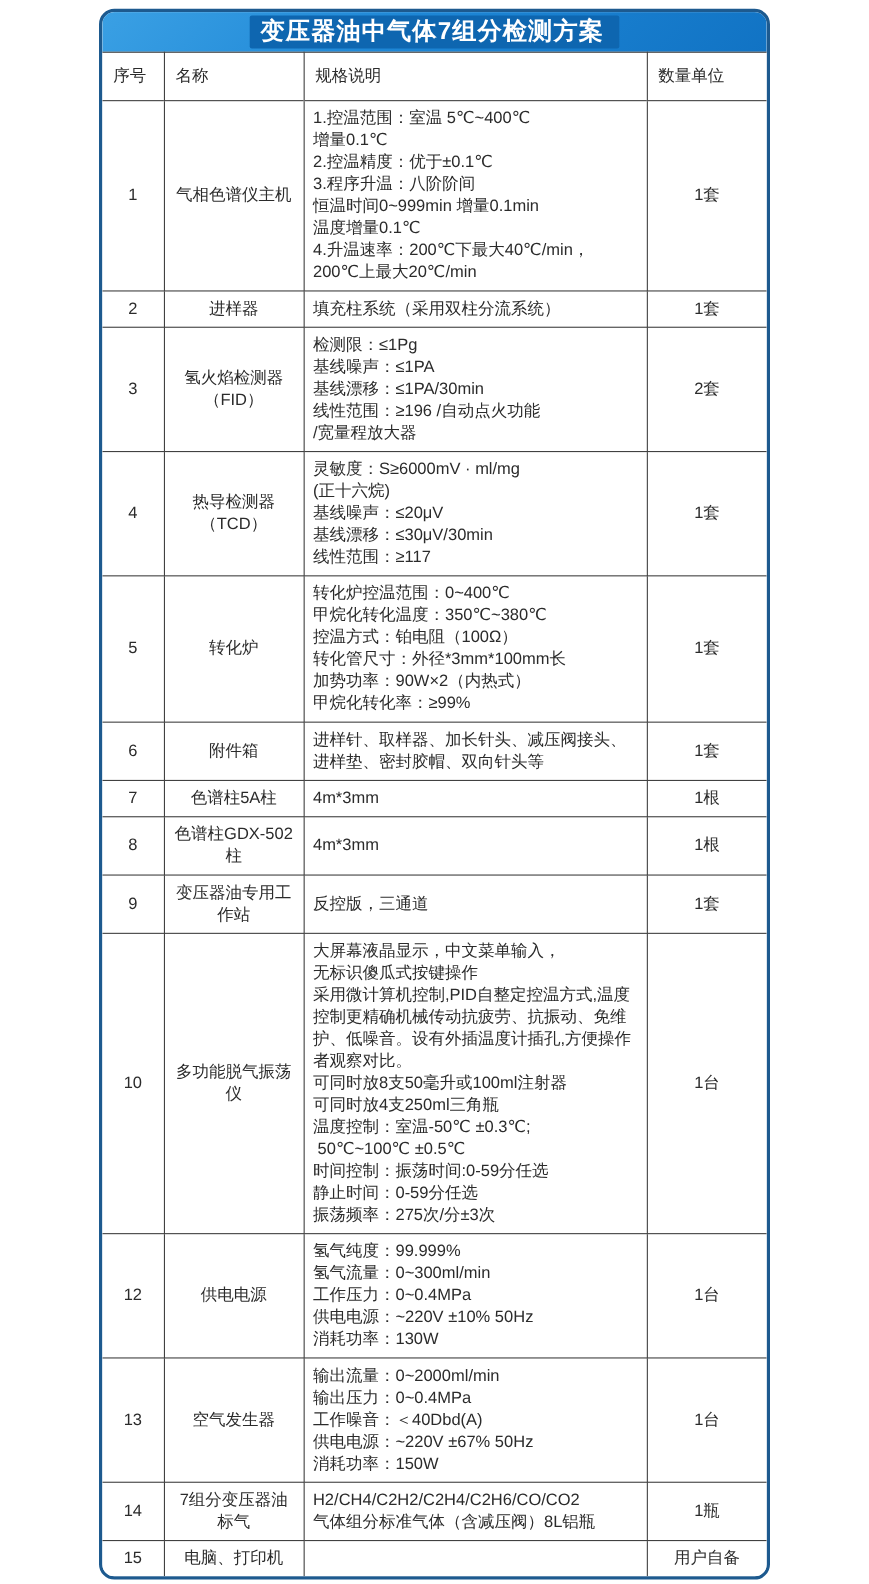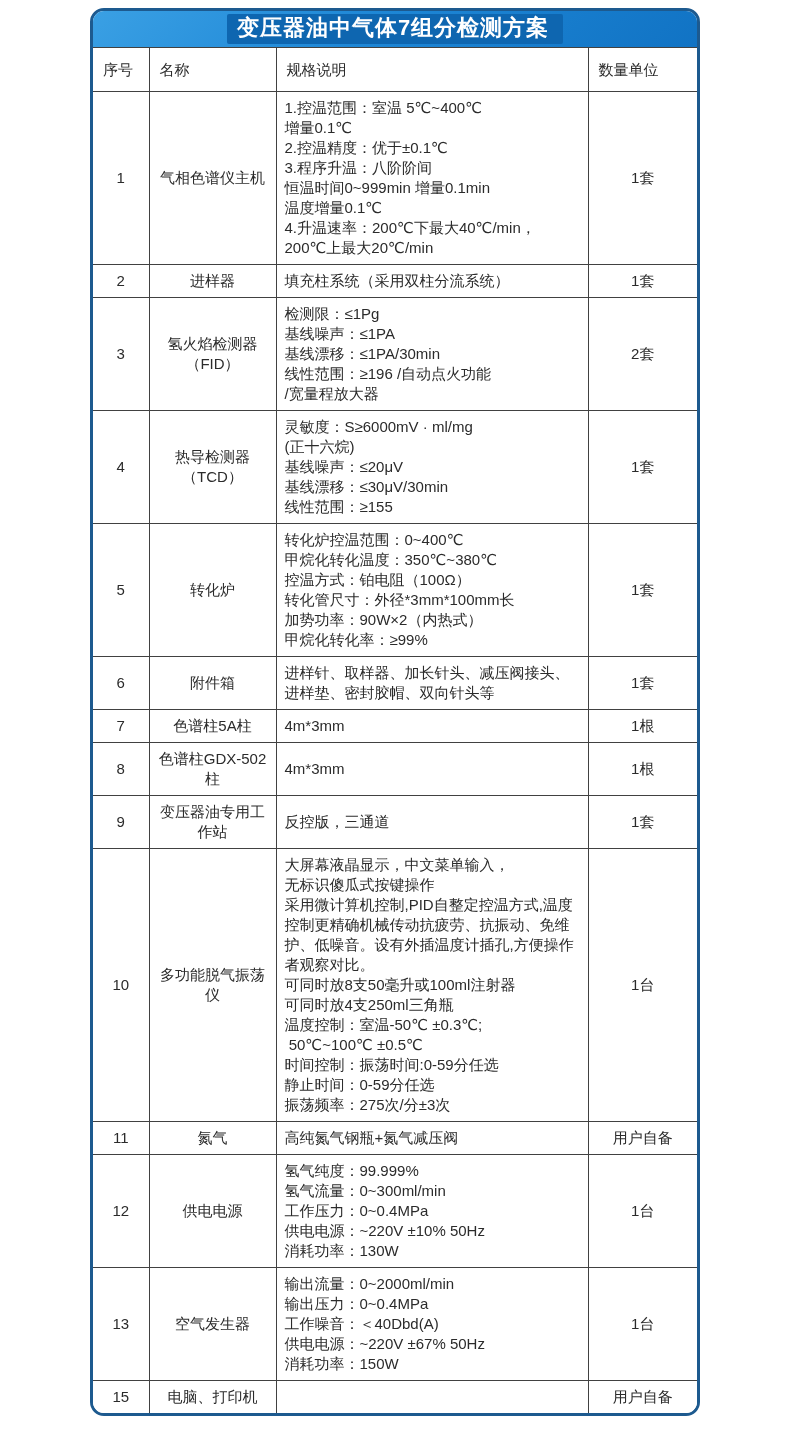--- a/index.html
+++ b/index.html
@@ -127,21 +127,21 @@
 /宽量程放大器</td>
         <td class="qty">2套</td>
       </tr>
       <tr>
         <td class="no">4</td>
         <td class="name">热导检测器（TCD）</td>
         <td class="spec-cell">灵敏度：S≥6000mV · ml/mg
 (正十六烷)
 基线噪声：≤20μV
 基线漂移：≤30μV/30min
-线性范围：≥155</td>
+线性范围：≥117</td>
         <td class="qty">1套</td>
       </tr>
       <tr>
         <td class="no">5</td>
         <td class="name">转化炉</td>
         <td class="spec-cell">转化炉控温范围：0~400℃
 甲烷化转化温度：350℃~380℃
 控温方式：铂电阻（100Ω）
 转化管尺寸：外径*3mm*100mm长
 加势功率：90W×2（内热式）
@@ -181,46 +181,47 @@
 可同时放8支50毫升或100ml注射器
 可同时放4支250ml三角瓶
 温度控制：室温-50℃ ±0.3℃;
  50℃~100℃ ±0.5℃
 时间控制：振荡时间:0-59分任选
 静止时间：0-59分任选
 振荡频率：275次/分±3次</td>
         <td class="qty">1台</td>
       </tr>
       <tr>
-        <td class="no">11</td>
-        <td class="name">氮气</td>
-        <td class="spec-cell">高纯氮气钢瓶+氮气减压阀</td>
-        <td class="qty">用户自备</td>
-      </tr>
-      <tr>
         <td class="no">12</td>
         <td class="name">供电电源</td>
         <td class="spec-cell">氢气纯度：99.999%
 氢气流量：0~300ml/min
 工作压力：0~0.4MPa
 供电电源：~220V ±10% 50Hz
 消耗功率：130W</td>
         <td class="qty">1台</td>
       </tr>
       <tr>
         <td class="no">13</td>
         <td class="name">空气发生器</td>
         <td class="spec-cell">输出流量：0~2000ml/min
 输出压力：0~0.4MPa
 工作噪音：＜40Dbd(A)
 供电电源：~220V ±67% 50Hz
 消耗功率：150W</td>
         <td class="qty">1台</td>
       </tr>
       <tr>
+        <td class="no">14</td>
+        <td class="name">7组分变压器油标气</td>
+        <td class="spec-cell">H2/CH4/C2H2/C2H4/C2H6/CO/CO2
+气体组分标准气体（含减压阀）8L铝瓶</td>
+        <td class="qty">1瓶</td>
+      </tr>
+      <tr>
         <td class="no">15</td>
         <td class="name">电脑、打印机</td>
         <td class="spec-cell"></td>
         <td class="qty">用户自备</td>
       </tr>
     </tbody>
   </table>
 </div>
 
 </body></html>

